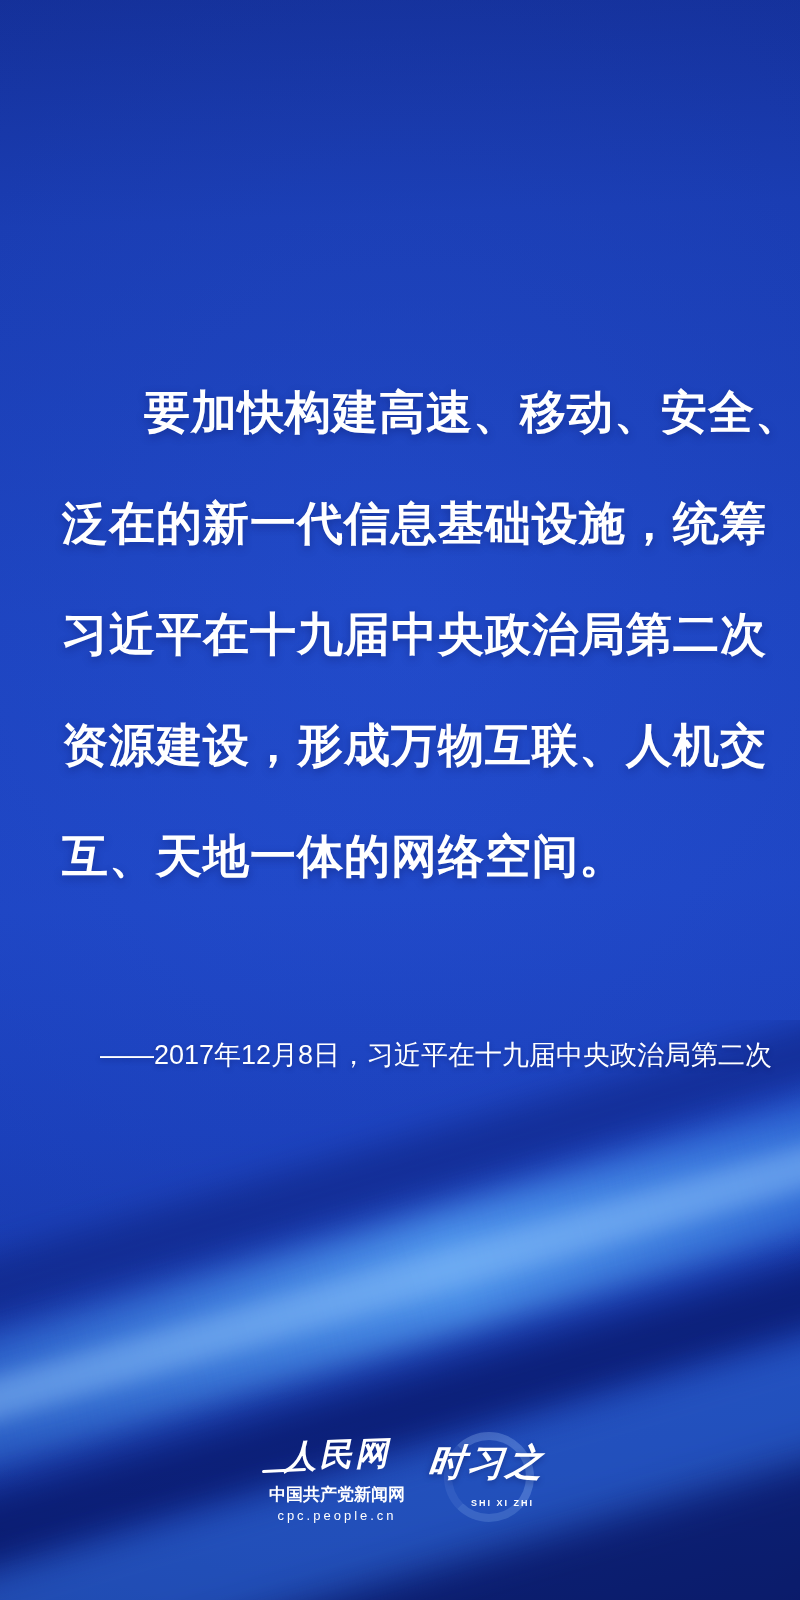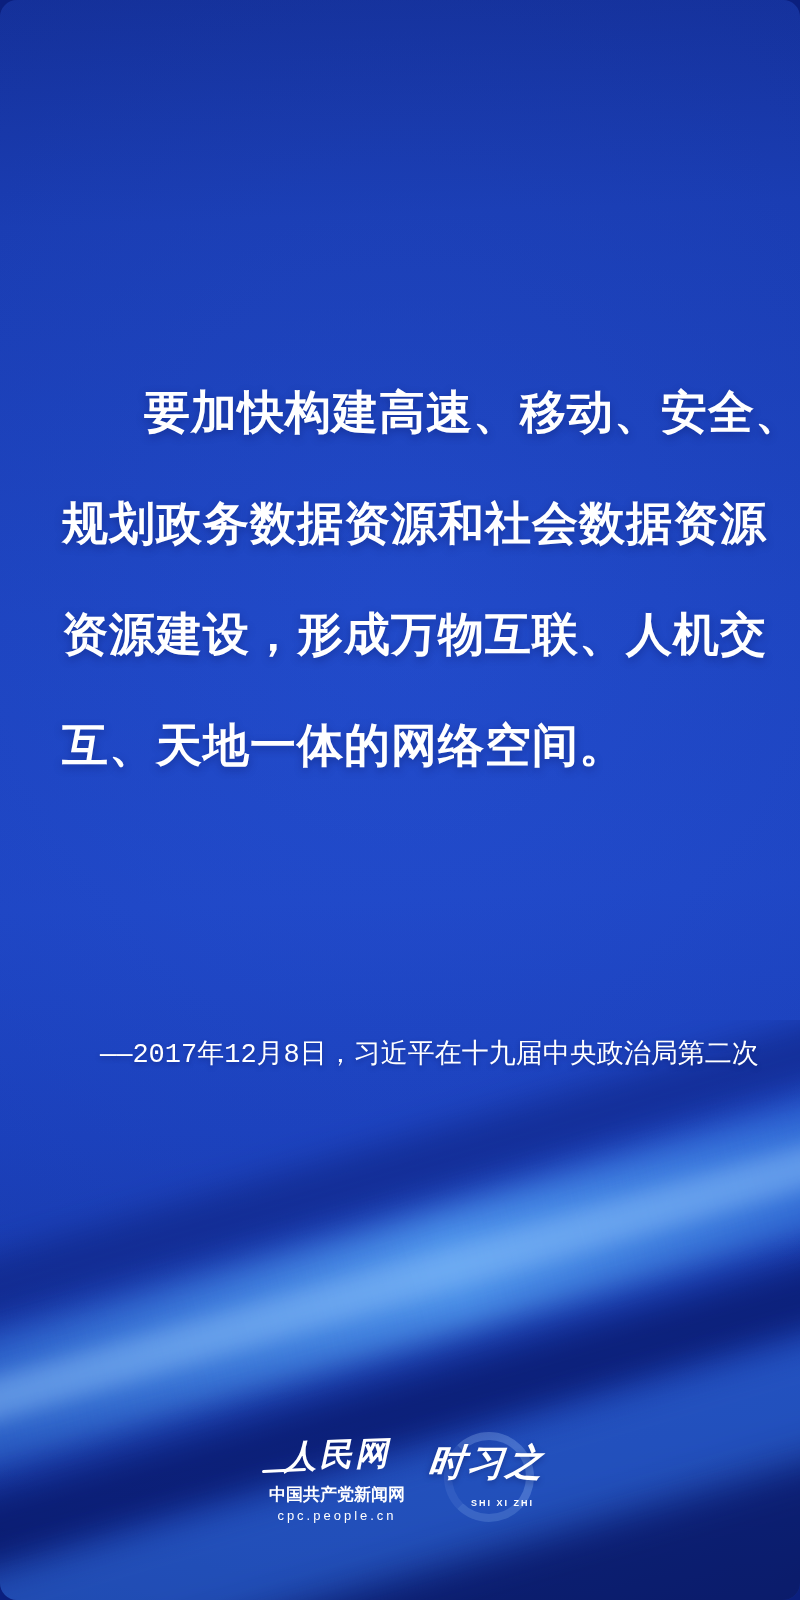--- a/index.html
+++ b/index.html
@@ -3,21 +3,20 @@
 <meta charset="utf-8">
 <style>
   html, body { margin: 0; padding: 0; background: #0b1f7e; }
   .poster {
     position: relative;
     width: 800px;
     height: 1600px;
     overflow: hidden;
     font-family: "Liberation Sans", sans-serif;
     color: #ffffff;
-    border-radius: 17px;
   }
 
   
   .bg-base {
     position: absolute; inset: 0;
     background: linear-gradient(178deg,
       #15329f 0%,
       #1a3eb8 14%,
       #1d45c5 38%,
       #1f48cb 56%,
@@ -58,21 +57,20 @@
   .quote-line.first { padding-left: 82px; }
 
   
   .attribution {
     position: absolute;
     top: 1036px; left: 43px; right: 36px;
     font-size: 27px;
     line-height: 38px;
     font-weight: normal;
     text-shadow: 0 2px 5px rgba(0,15,80,0.35);
-    font-family: Liberation Mono, monospace;
   }
   .attr-line1 { padding-left: 57px; white-space: nowrap; }
   .attr-line2 { white-space: nowrap; }
 
   
   .pd-logo {
     position: absolute; left: 260px; top: 1436px; width: 154px;
     text-align: center;
   }
   .pd-script {
@@ -124,21 +122,22 @@
     <div class="stripe stripe-dark-upper"></div>
     <div class="stripe stripe-bright-band"></div>
     <div class="stripe stripe-bright-core"></div>
     <div class="stripe stripe-dark-fold"></div>
     <div class="stripe stripe-mid-band"></div>
     <div class="stripe stripe-bottom-dark"></div>
   </div>
 
   <div class="quote">
     <div class="quote-line first">要加快构建高速、移动、安全、</div>
-    <div class="quote-line">规划政务数据资源和社会数据资源</div>
+    <div class="quote-line">泛在的新一代信息基础设施，统筹</div>
+    <div class="quote-line">习近平在十九届中央政治局第二次</div>
     <div class="quote-line">资源建设，形成万物互联、人机交</div>
     <div class="quote-line">互、天地一体的网络空间。</div>
   </div>
 
   <div class="attribution">
     <div class="attr-line1">——2017年12月8日，习近平在十九届中央政治局第二次</div>
   </div>
 
   <div class="pd-logo">
     <div class="pd-swoosh"></div>

